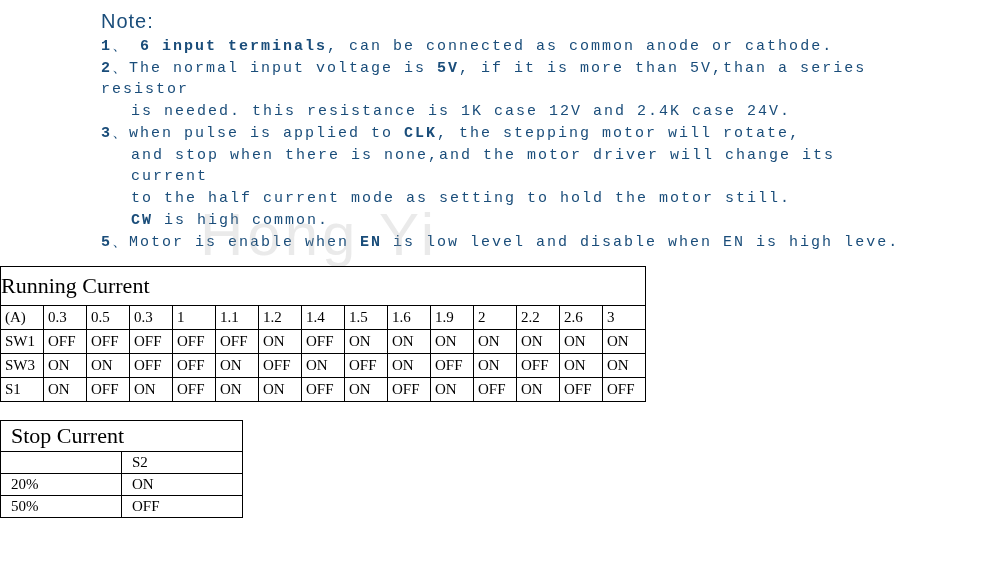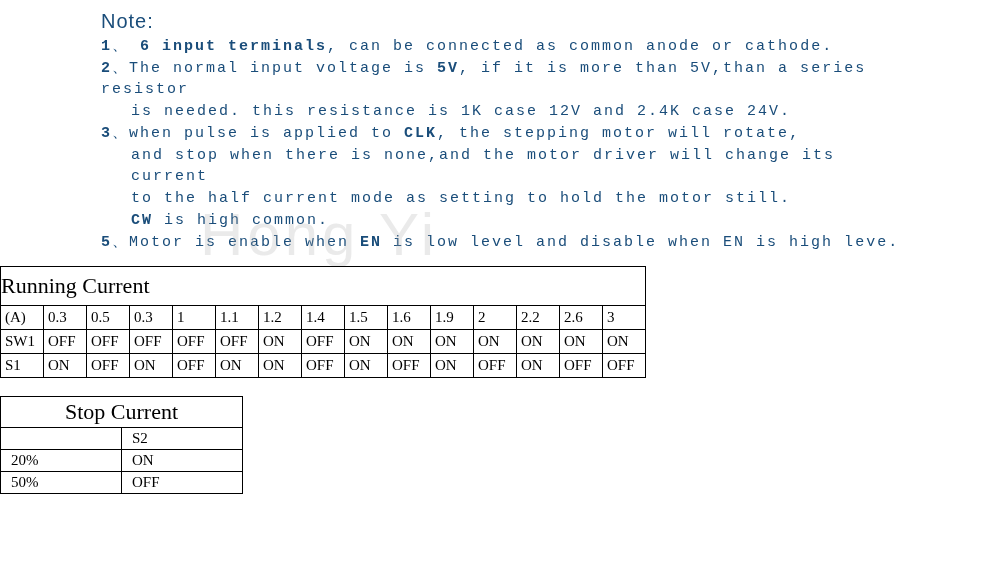--- a/index.html
+++ b/index.html
@@ -65,21 +65,20 @@
     font-family: "Times New Roman", serif;
     font-size: 15px;
     padding: 3px 4px;
     text-align: left;
     min-width: 34px;
   }
   .running-table td, .running-table th {
     text-align: left;
   }
   .title-cell {
-    text-align: center;
     font-size: 22px;
     font-family: "Times New Roman", serif;
     padding: 6px 0;
   }
   .stop-table td {
     min-width: 100px;
     padding: 2px 10px;
   }
   .stop-table .title-cell {
     min-width: 200px;
@@ -153,20 +152,37 @@
       <td>OFF</td>
       <td>ON</td>
       <td>ON</td>
       <td>ON</td>
       <td>ON</td>
       <td>ON</td>
       <td>ON</td>
       <td>ON</td>
     </tr>
     <tr>
+      <td>SW3</td>
+      <td>ON</td>
+      <td>ON</td>
+      <td>OFF</td>
+      <td>OFF</td>
+      <td>ON</td>
+      <td>OFF</td>
+      <td>ON</td>
+      <td>OFF</td>
+      <td>ON</td>
+      <td>OFF</td>
+      <td>ON</td>
+      <td>OFF</td>
+      <td>ON</td>
+      <td>ON</td>
+    </tr>
+    <tr>
       <td>S1</td>
       <td>ON</td>
       <td>OFF</td>
       <td>ON</td>
       <td>OFF</td>
       <td>ON</td>
       <td>ON</td>
       <td>OFF</td>
       <td>ON</td>
       <td>OFF</td>

